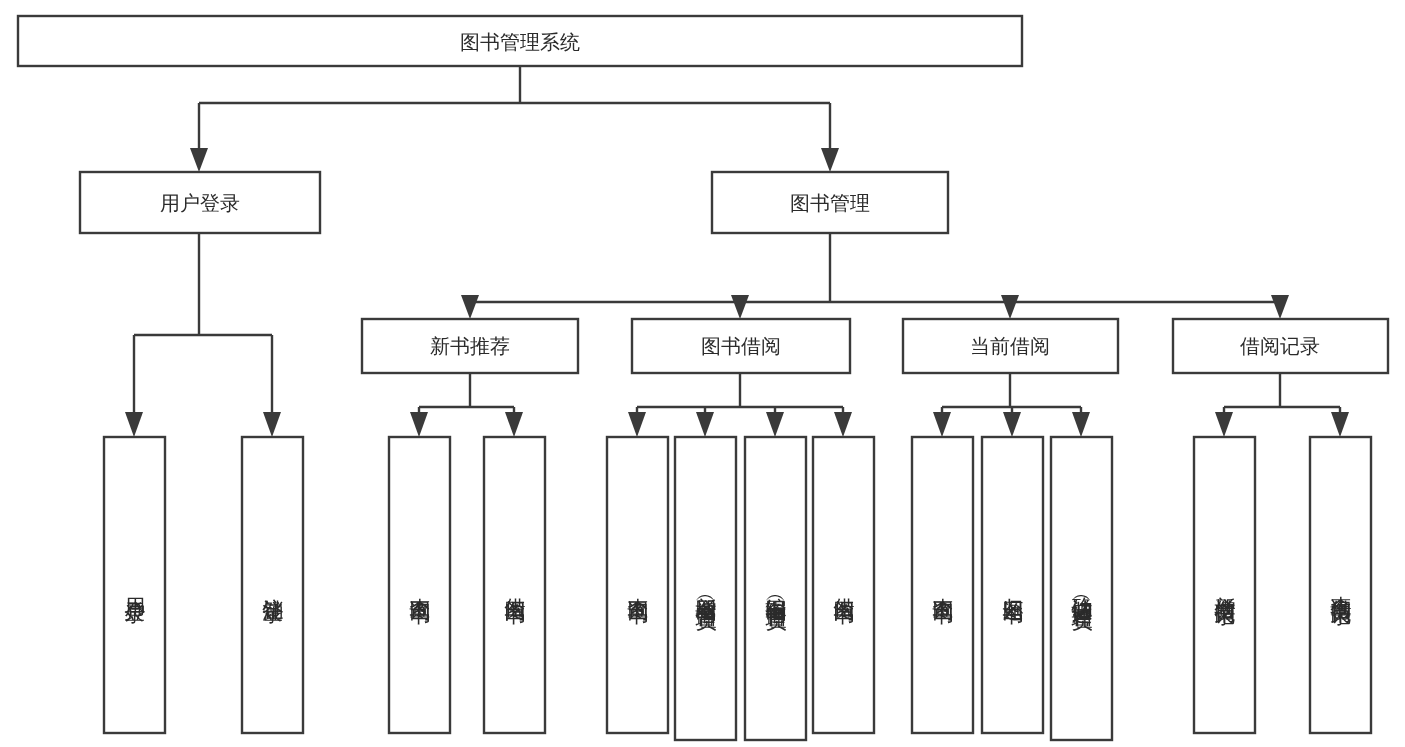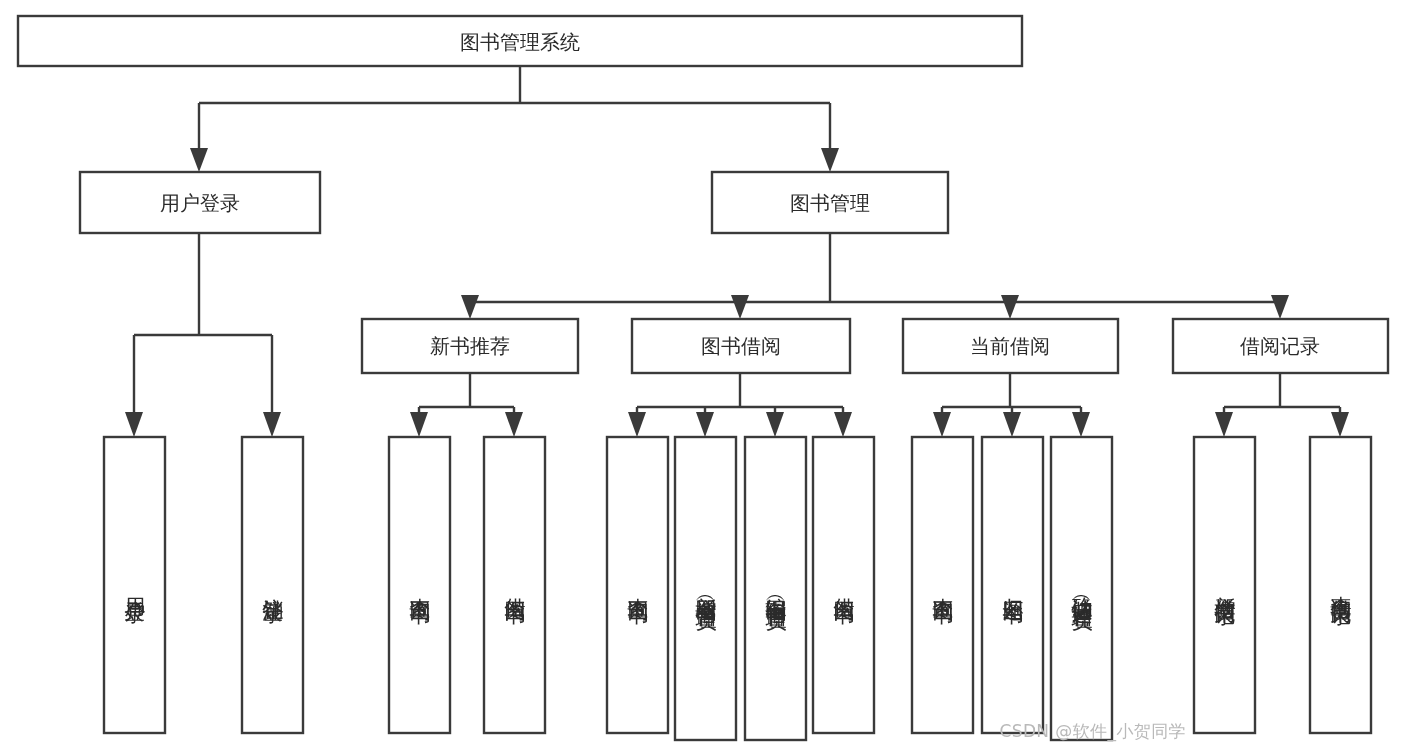--- a/index.html
+++ b/index.html
@@ -184,14 +184,13 @@
   <div class="leaf-label" style="left: 745px; top: 437px; width: 61px; height: 303px; display: flex; align-items: center; justify-content: center;">编辑图书（管理员）</div>
   <div class="leaf-label" style="left: 813px; top: 437px; width: 61px; height: 296px; display: flex; align-items: center; justify-content: center;">借阅图书</div>
 
   <div class="leaf-label" style="left: 912px; top: 437px; width: 61px; height: 296px; display: flex; align-items: center; justify-content: center;">查询图书</div>
   <div class="leaf-label" style="left: 982px; top: 437px; width: 61px; height: 296px; display: flex; align-items: center; justify-content: center;">归还图书</div>
   <div class="leaf-label" style="left: 1051px; top: 437px; width: 61px; height: 303px; display: flex; align-items: center; justify-content: center;">确认归还（管理员）</div>
 
   <div class="leaf-label" style="left: 1194px; top: 437px; width: 61px; height: 296px; display: flex; align-items: center; justify-content: center;">新增借阅记录</div>
   <div class="leaf-label" style="left: 1310px; top: 437px; width: 61px; height: 296px; display: flex; align-items: center; justify-content: center;">查询借阅记录</div>
 
-  <div class="watermark">CSDN @软件_小贺同学</div>
 </div>
 
 </body></html>

